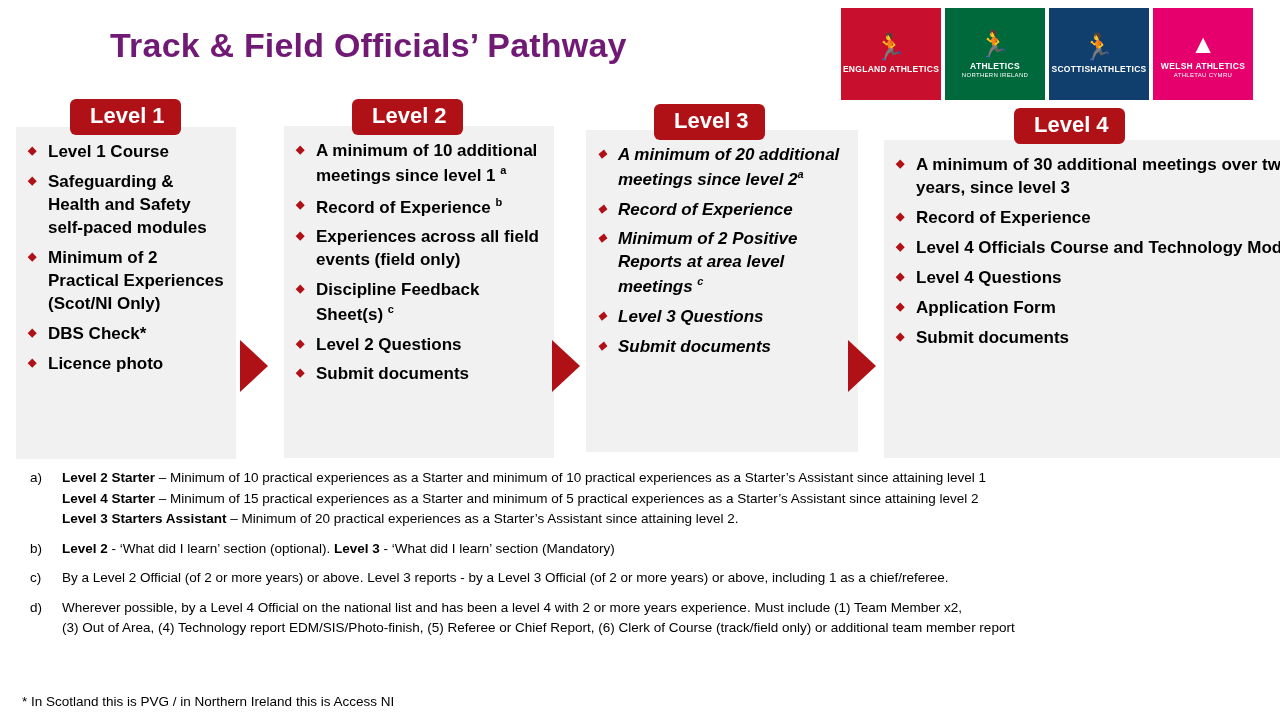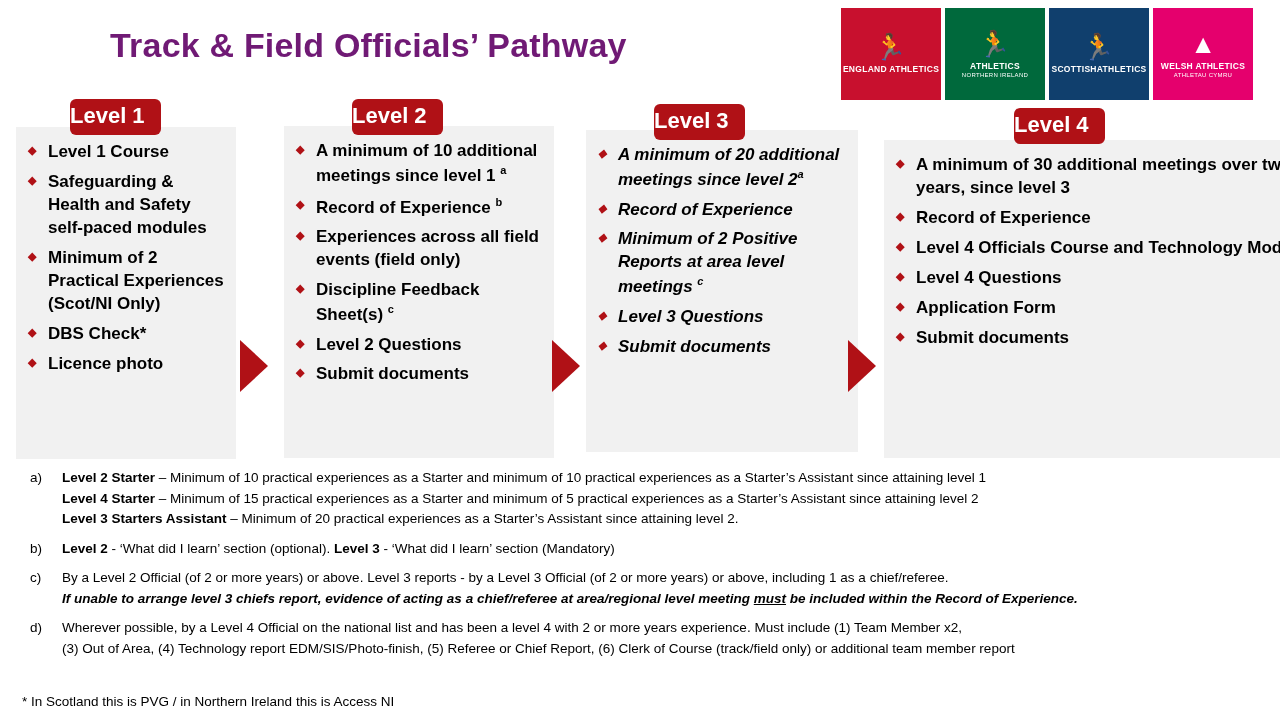--- a/index.html
+++ b/index.html
@@ -71,21 +71,21 @@
   .logo-sa  { background: #103f6d; }
   .logo-wa  { background: #e5006d; }
 
   
   .level-badge {
     position: absolute;
     background: #b01116;
     color: #ffffff;
     font-size: 22px;
     font-weight: bold;
-    padding: 4px 16px 6px 0;
+    padding: 4px 16px 6px 20px;
     border-radius: 6px;
     white-space: nowrap;
     z-index: 5;
   }
 
   
   .panel {
     position: absolute;
     background: #f1f1f1;
     box-sizing: border-box;
@@ -261,21 +261,20 @@
     <div class="fn-key">b)</div>
     <div class="fn-body">
       <div><b>Level 2</b><span> - ‘What did I learn’ section (optional). </span><b>Level 3</b><span> - ‘What did I learn’ section (Mandatory)</span></div>
     </div>
   </div>
 
   <div class="fn-row">
     <div class="fn-key">c)</div>
     <div class="fn-body">
       <div><span>By a Level 2 Official (of 2 or more years) or above. Level 3 reports - by a Level 3 Official (of 2 or more years) or above, including 1 as a chief/referee.</span></div>
-      <div class="fn-italic"><span>If unable to arrange level 3 chiefs report, evidence of acting as a chief/referee at area/regional level meeting </span><span class="fn-underline">must</span><span> be included within the Record of Experience.</span></div>
     </div>
   </div>
 
   <div class="fn-row">
     <div class="fn-key">d)</div>
     <div class="fn-body">
       <div><span>Wherever possible, by a Level 4 Official on the national list and has been a level 4 with 2 or more years experience. Must include (1) Team Member x2,</span></div>
       <div><span>(3) Out of Area, (4) Technology report  EDM/SIS/Photo-finish,  (5) Referee or Chief Report, (6) Clerk of Course (track/field only) or additional team member report</span></div>
     </div>
   </div>

